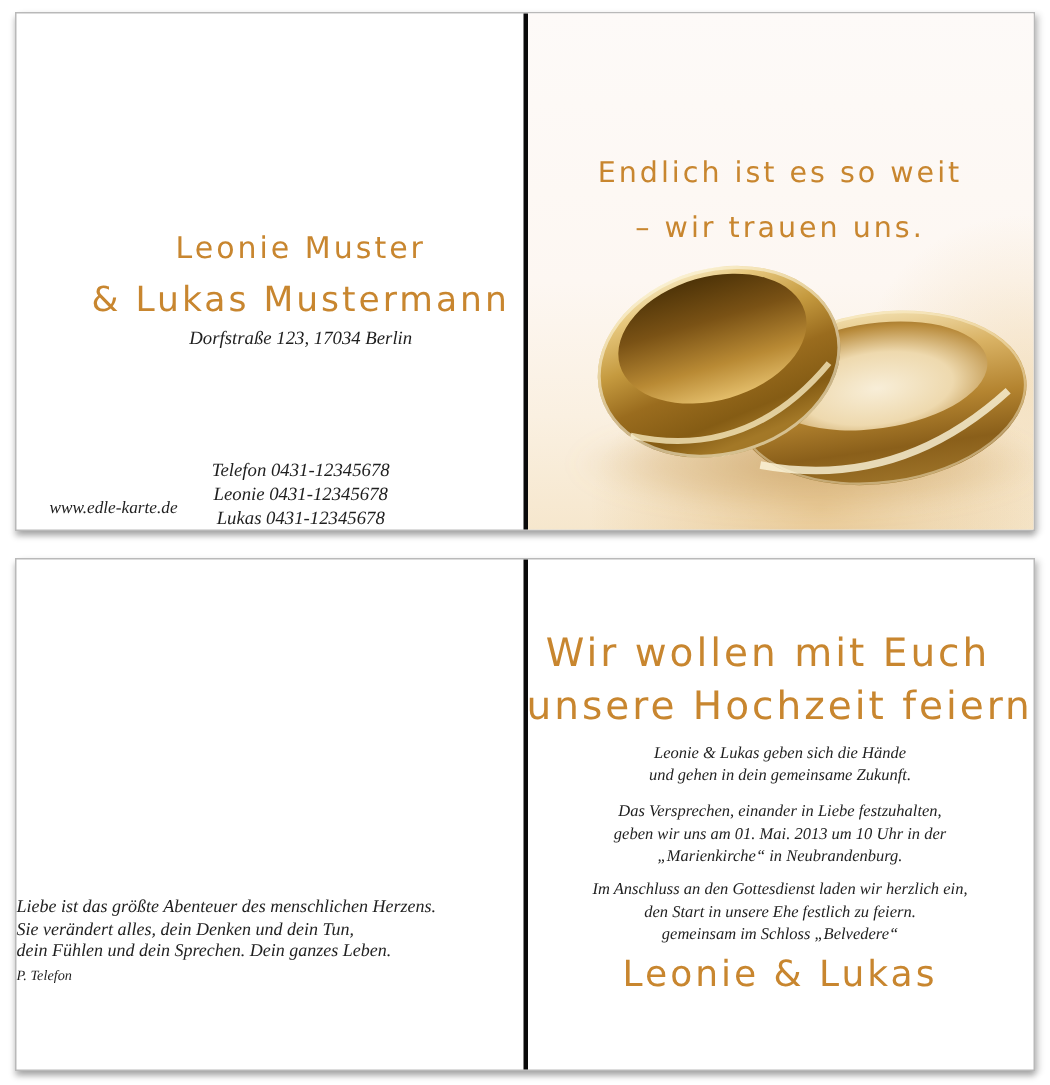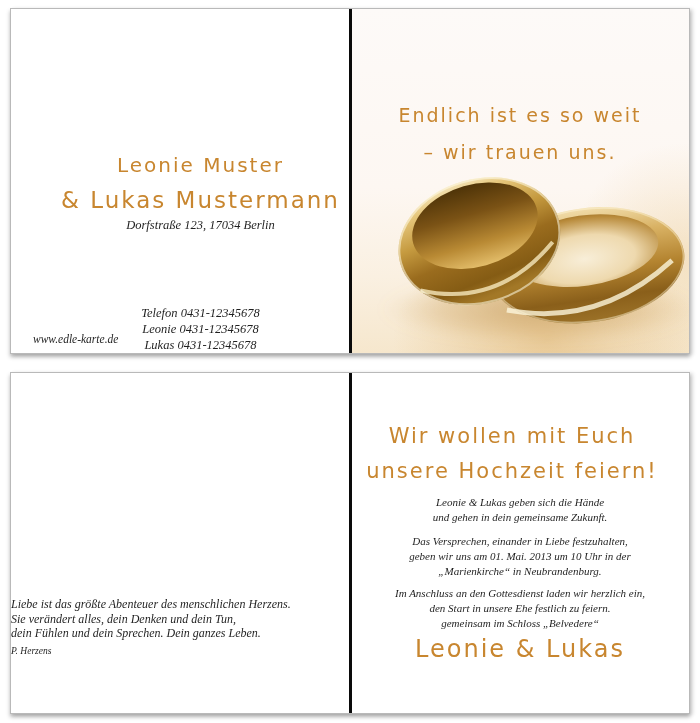--- a/index.html
+++ b/index.html
@@ -79,21 +79,21 @@
     text-align: center; font-size: 19px; line-height: 37px;
     z-index: 2;
   }
   .rings-svg { position: absolute; left: 0; bottom: 0; width: 100%; height: 100%; z-index: 1; }
 
   
   .quote-block { position: absolute; top: 224px; left: 0; right: 0; text-align: left; font-size: 12px; line-height: 14.5px; }
   .quote-author { font-size: 9.5px; margin-top: 3px; }
 
   
-  .invite-headline { position: absolute; top: 46px; left: 0; right: 16px; text-align: center; font-size: 21px; line-height: 35px; }
+  .invite-headline { position: absolute; top: 46px; left: 0; right: 16px; text-align: center; font-size: 26px; line-height: 35px; }
   .invite-para { position: absolute; left: 0; right: 0; text-align: center; font-size: 11px; line-height: 15px; }
   #para1 { top: 122px; }
   #para2 { top: 161px; }
   #para3 { top: 213px; text-align: center; }
   .signature { position: absolute; top: 262px; left: 0; right: 0; text-align: center; font-size: 24px; }
 </style>
 </head>
 <body>
 
 <div class="card" id="card-top">
@@ -177,21 +177,21 @@
   <div class="fold-divider"></div>
 </div>
 
 <div class="card" id="card-bottom">
 
   <div class="panel left">
     <div class="serif quote-block">
       <div>Liebe ist das größte Abenteuer des menschlichen Herzens.</div>
       <div>Sie verändert alles, dein Denken und dein Tun,</div>
       <div>dein Fühlen und dein Sprechen. Dein ganzes Leben.</div>
-      <div class="quote-author">P. Herzens</div>
+      <div class="quote-author">P. Telefon</div>
     </div>
   </div>
 
   <div class="panel right">
     <div class="invite-headline">
       <div class="script">Wir wollen mit Euch</div>
       <div class="script">unsere Hochzeit feiern!</div>
     </div>
 
     <div class="serif invite-para" id="para1">

